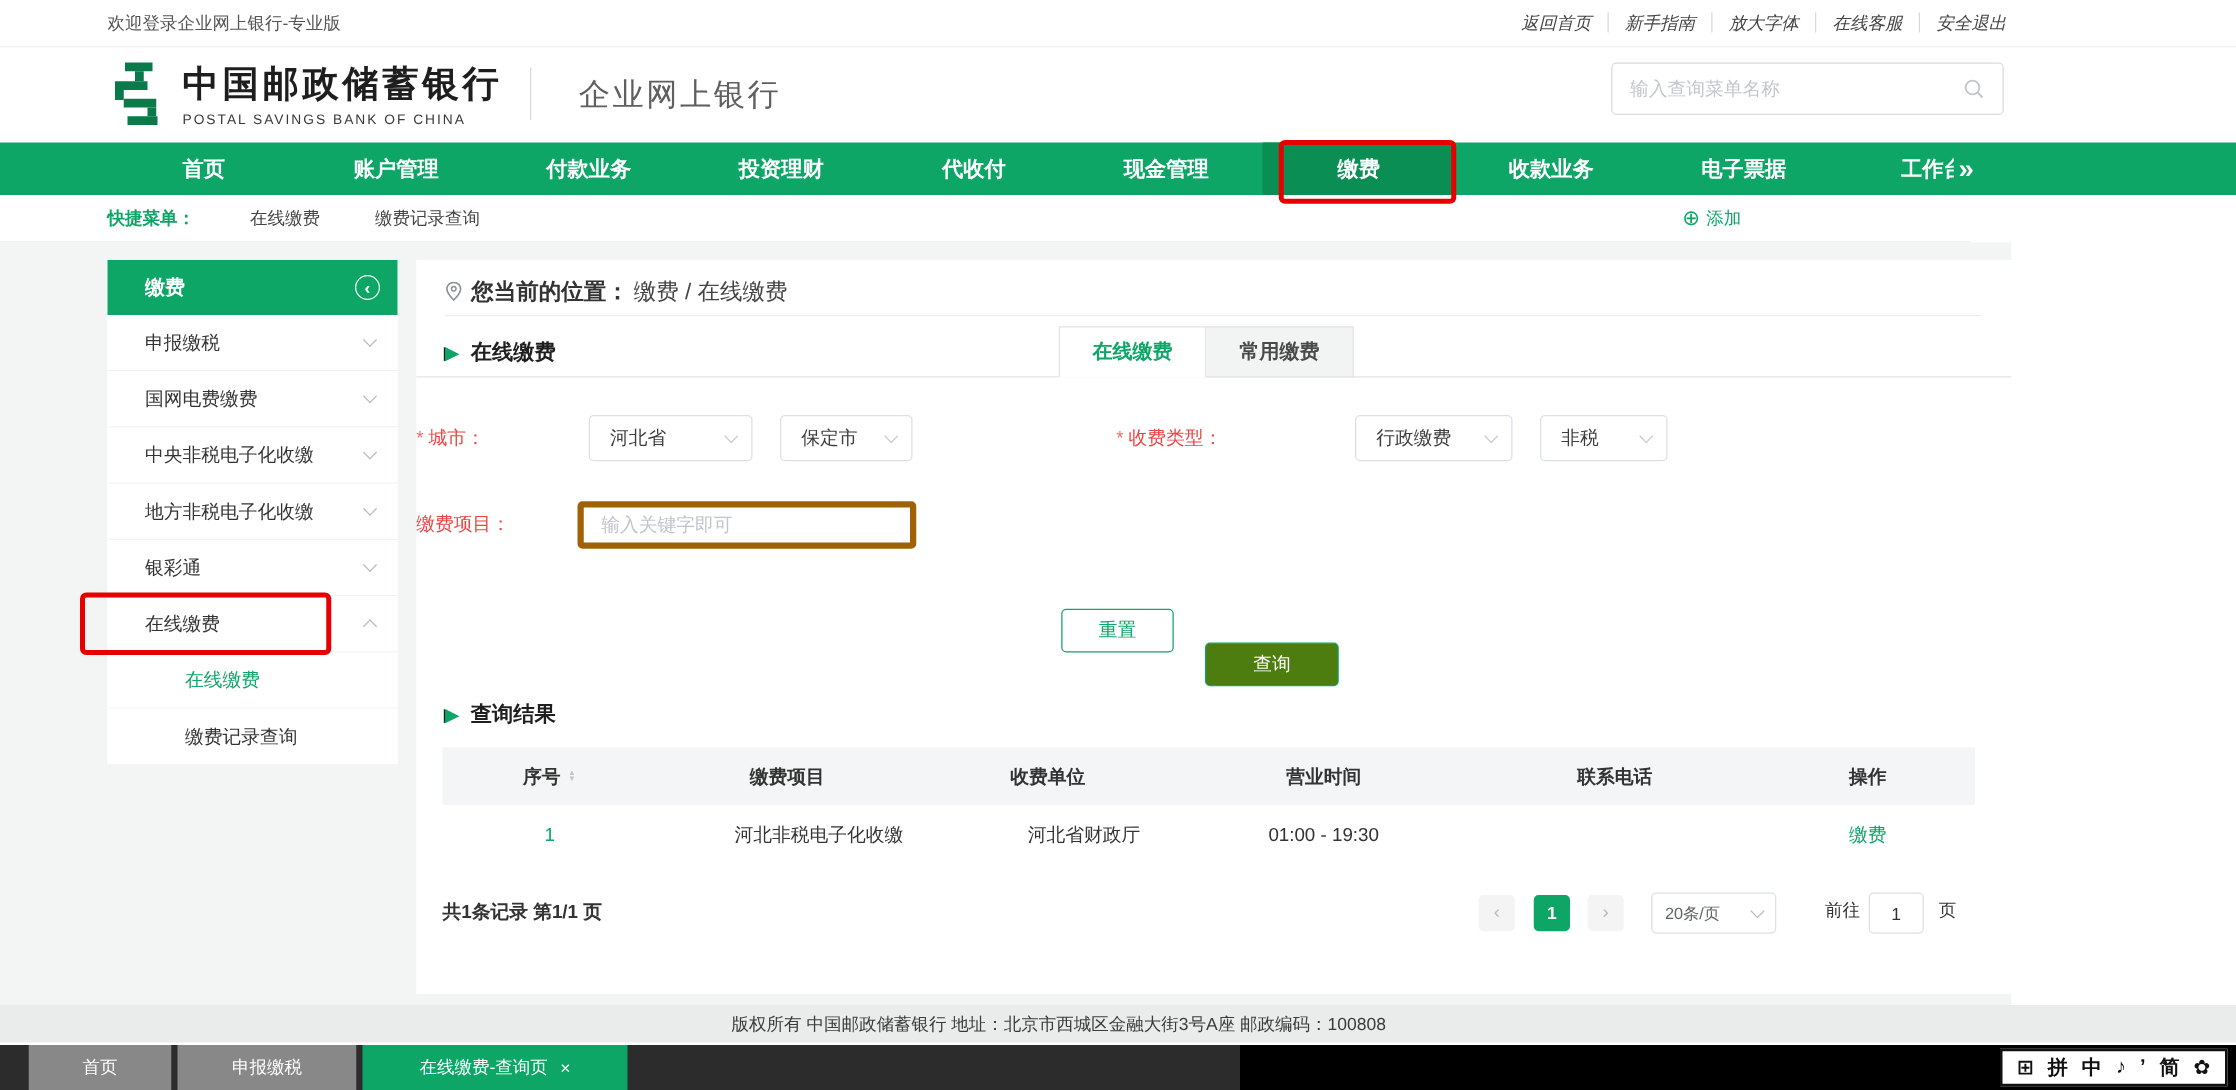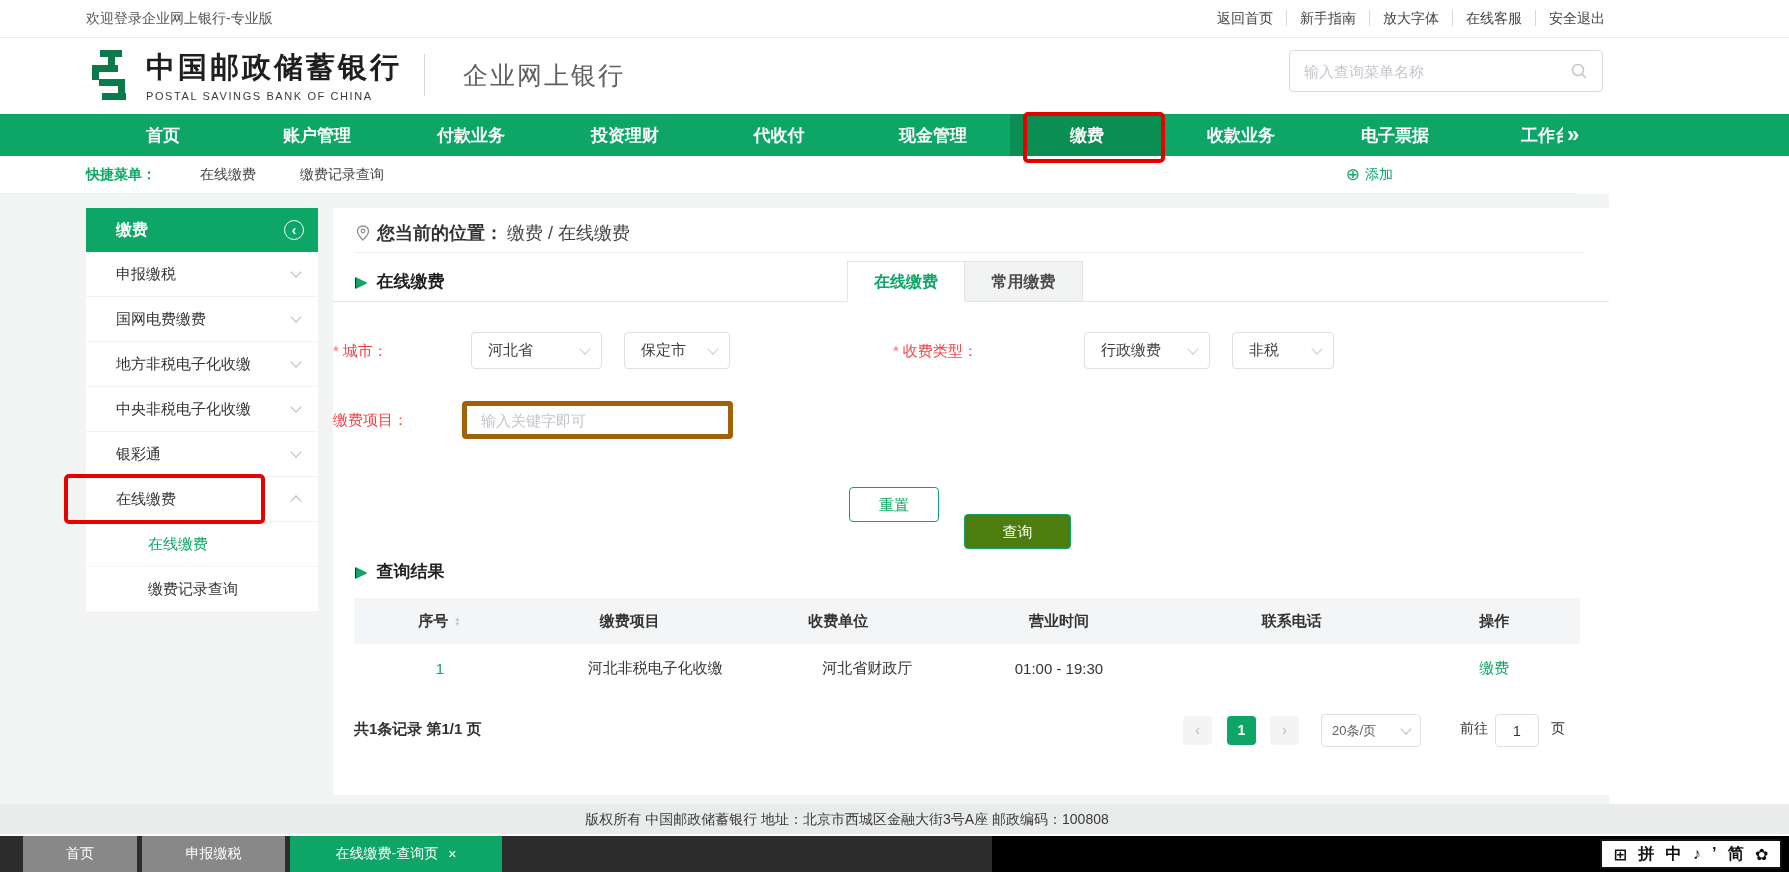--- a/index.html
+++ b/index.html
@@ -2,21 +2,21 @@
 <html><head>
 <meta charset="utf-8">
 <style>
   * { box-sizing: border-box; margin: 0; padding: 0; }
   html,body { width:1789px; height:872px; }
   body { font-family:"Liberation Sans","DejaVu Sans",sans-serif; background:#fff; position:relative; overflow:hidden; color:#333; }
 
   
   #topbar { position:absolute; left:0; top:0; width:1789px; height:38px; background:#fff; border-bottom:1px solid #ebebeb; display:flex; align-items:center; justify-content:space-between; padding:0 184px 0 86px; }
   .welcome { font-size:14px; color:#555; }
-  .toplinks { display:flex; align-items:center; font-size:14px; color:#444; }
+  .toplinks { display:flex; align-items:center; font-size:14px; color:#444;font-style:italic; }
   .toplink { cursor:pointer; white-space:nowrap; }
   .toplink + .toplink::before { content:""; border-left:1px solid #d9d9d9; margin:0 13px; }
 
   
   #header { position:absolute; left:0; top:38px; width:1789px; height:76px; background:#fff; }
   .logo-wrap { position:absolute; left:86px; top:10px; display:flex; align-items:center; }
   .logo-mark { width:52px; height:54px; }
   .namecol { margin-left:8px; }
   .bank-cn { font-size:29px; font-weight:bold; color:#1e1e1e; letter-spacing:3px; font-family:Liberation Sans, sans-serif; }
   .bank-en { font-size:11px; color:#3a3a3a; letter-spacing:1.6px; margin-top:2px; }
@@ -227,25 +227,25 @@
   </div>
   <div class="sb-item">
     <span>申报缴税</span>
       <span class="chev"></span>
   </div>
   <div class="sb-item">
     <span>国网电费缴费</span>
       <span class="chev"></span>
   </div>
   <div class="sb-item">
+    <span>中央非税电子化收缴</span>
+      <span class="chev"></span>
+  </div>
+  <div class="sb-item">
     <span>地方非税电子化收缴</span>
-      <span class="chev"></span>
-  </div>
-  <div class="sb-item">
-    <span>中央非税电子化收缴</span>
       <span class="chev"></span>
   </div>
   <div class="sb-item">
     <span>银彩通</span>
       <span class="chev"></span>
   </div>
   <div class="sb-item">
     <span>在线缴费</span>
       <span class="chev up"></span>
   </div>

